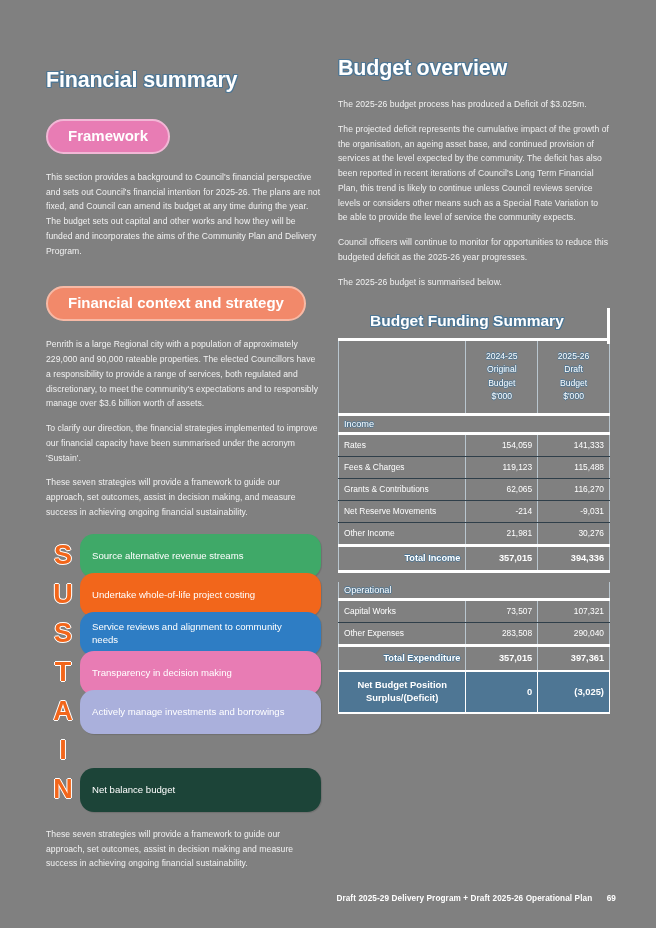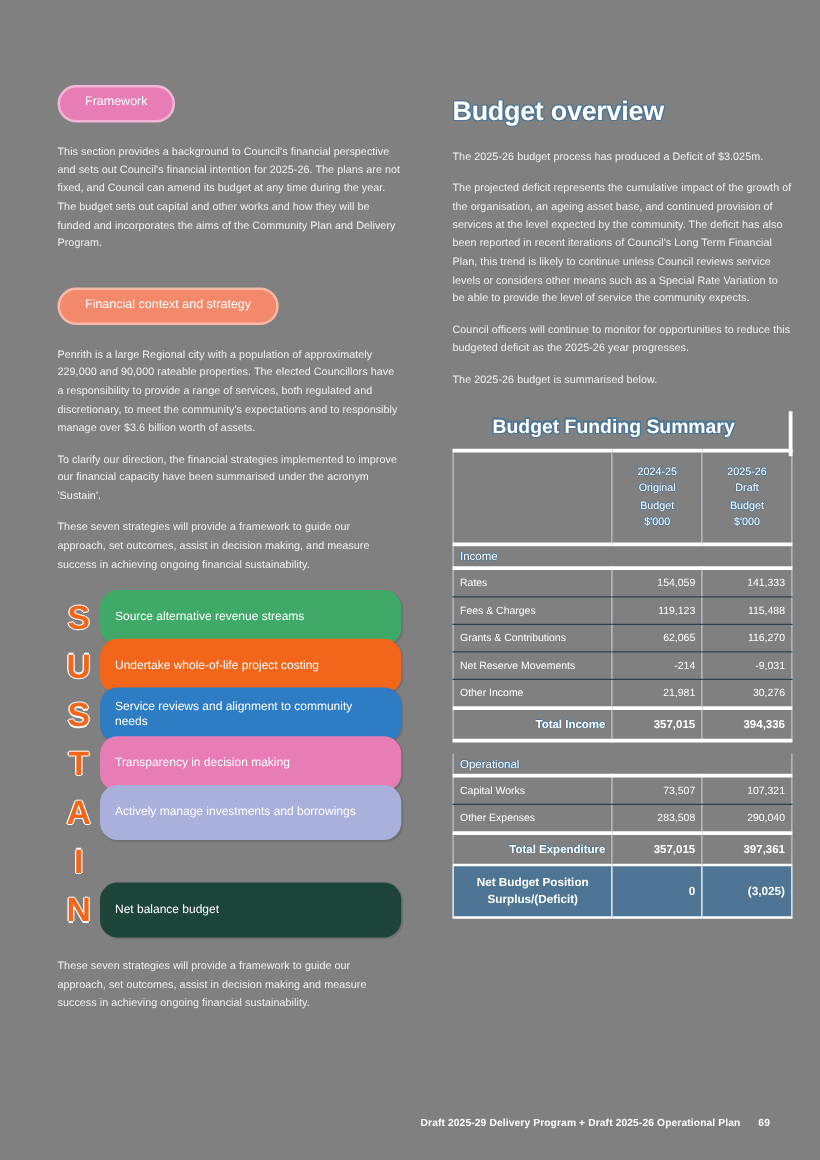--- a/index.html
+++ b/index.html
@@ -22,23 +22,22 @@
   }
   .col-left {
     position: absolute;
     left: 46px;
     top: 68px;
     width: 275px;
   }
   .col-right {
     position: absolute;
     left: 338px;
-    top: 77px;
+    top: 56px;
     width: 272px;
-    margin-left: 24px;
   }
 
   h1.section-title {
     font-size: 21.5px;
     font-weight: bold;
     letter-spacing: -0.2px;
     margin: 0 0 26px 0;
     color: #ffffff;
     text-shadow:
        1px 0 0 #4e7694, -1px 0 0 #4e7694,
@@ -47,22 +46,22 @@
        1px -1px 0 #4e7694, -1px 1px 0 #4e7694;
   }
   h1.section-title.right-title {
     margin-bottom: 16px;
   }
 
   .pill {
     display: inline-block;
     border-radius: 999px;
     padding: 7px 20px 8px 20px;
-    font-size: 10px;
-    font-weight: normal;
+    font-size: 15px;
+    font-weight: bold;
     color: #ffffff;
     margin-bottom: 16px;
     line-height: 1.05;
   }
   .pill-framework {
     background: #e87cb4;
     border: 2px solid #f2b7d6;
   }
   .pill-context {
     background: #f2896a;
@@ -228,20 +227,21 @@
   }
   .footer .pagenum { margin-left: 12px; }
 </style>
 </head>
 <body>
 
 <div class="page">
 
   <div class="col-left">
 
+    <h1 class="section-title">Financial summary</h1>
 
     <div class="pill pill-framework">Framework</div>
 
     <p class="body">This section provides a background to Council's financial perspective and sets out Council's financial intention for 2025-26. The plans are not fixed, and Council can amend its budget at any time during the year. The budget sets out capital and other works and how they will be funded and incorporates the aims of the Community Plan and Delivery Program.</p>
 
     <div style="height:18px"></div>
 
     <div class="pill pill-context">Financial context and strategy</div>
 
     <p class="body">Penrith is a large Regional city with a population of approximately 229,000 and 90,000 rateable properties. The elected Councillors have a responsibility to provide a range of services, both regulated and discretionary, to meet the community's expectations and to responsibly manage over $3.6 billion worth of assets.</p>

